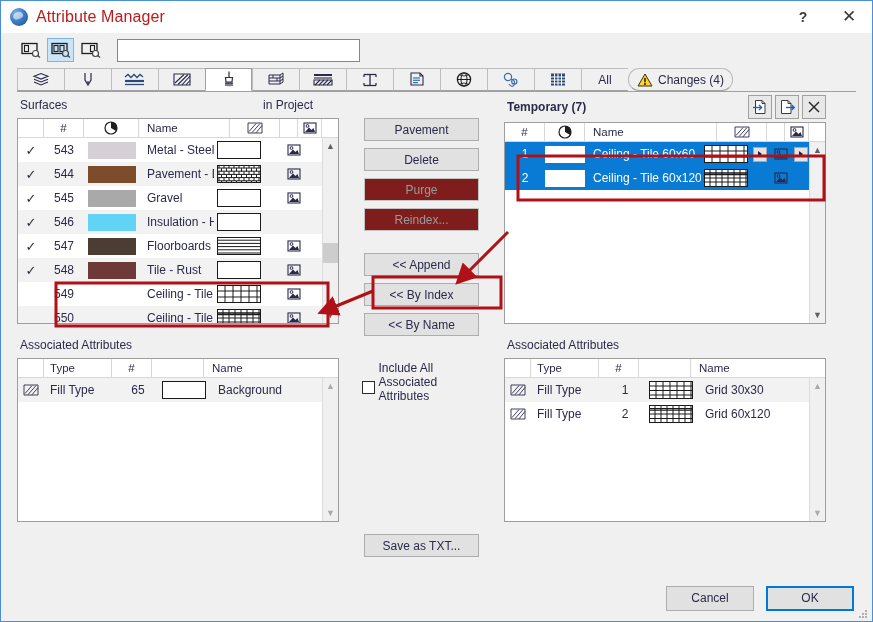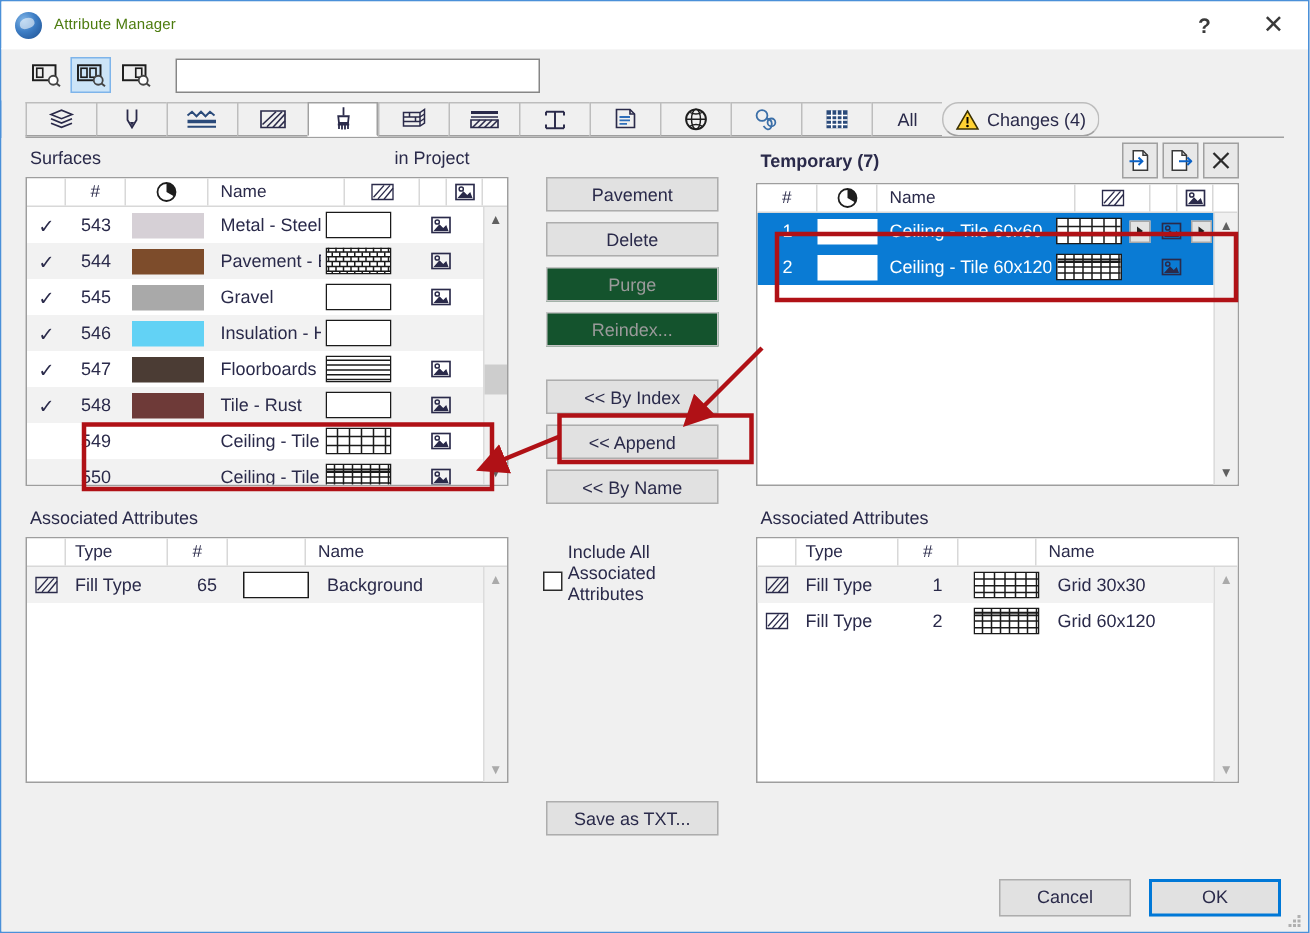--- a/index.html
+++ b/index.html
@@ -31,21 +31,21 @@
     border-radius:50%;
     background:radial-gradient(circle at 32% 30%, #7fb4e6 0%, #3d7dc4 45%, #1d4e8f 100%);
     position:relative;flex:none;
   }
   .title-icon::after{
     content:"";position:absolute;left:3px;top:4px;width:10px;height:7px;
     border-radius:50% 50% 40% 40%;
     background:rgba(255,255,255,.55);
     transform:rotate(-18deg);
   }
-  .title-text{font-size:10px;color:#4d7c0f;letter-spacing:.1px;}
+  .title-text{font-size:16px;color:#b91c1c;letter-spacing:.1px;}
   .title-spacer{flex:1;}
   .title-btn{
     width:46px;height:30px;display:flex;align-items:center;justify-content:center;
     font-size:15px;color:#3a3a3a;
   }
   .title-btn.help{font-weight:bold;font-size:14px;}
   .title-btn.close{font-size:17px;font-weight:300;}
 
   
   .searchrow{
@@ -146,21 +146,21 @@
   .sb-thumb{position:absolute;width:100%;background:#cdcdcd;}
   .listwrap{display:flex;flex:1;min-height:0;}
 
   
   .btn{
     width:115px;height:23px;margin-bottom:7px;
     background:#e1e1e1;border:1px solid #adadad;box-sizing:border-box;
     font-size:12px;color:#2a2a4a;font-family:"Liberation Sans", sans-serif;
     display:flex;align-items:center;justify-content:center;
   }
-  .btn.disabled{color:#9a9a9a;background:#14532d;border-color:#c4c4c4;}
+  .btn.disabled{color:#9a9a9a;background:#7f1d1d;border-color:#c4c4c4;}
   .gapbig{margin-bottom:22px;}
   .chkrow{display:flex;align-items:center;width:120px;margin-top:18px;}
   .chkbox{width:13px;height:13px;border:1px solid #2b2b2b;background:#fff;box-sizing:border-box;flex:none;margin-top:11px;}
   .chklbl{font-size:12px;color:#2a2a4a;line-height:14px;padding-left:4px;}
 
   
   .tr-btns{display:flex;gap:3px;align-items:center;}
   .trbtn{
     width:24px;height:24px;background:#e8e8e8;border:1px solid #a0a0a0;box-sizing:border-box;
     display:flex;align-items:center;justify-content:center;
@@ -710,22 +710,22 @@
         </div>
       </div>
     </div>
 
     <div class="panel-mid">
       <div style="height:26px;"></div>
       <div class="btn">Pavement</div>
       <div class="btn">Delete</div>
       <div class="btn disabled">Purge</div>
       <div class="btn disabled gapbig">Reindex...</div>
+      <div class="btn">&lt;&lt; Append</div>
       <div class="btn">&lt;&lt; By Index</div>
-      <div class="btn">&lt;&lt; Append</div>
       <div class="btn">&lt;&lt; By Name</div>
       <div class="chkrow">
         <div class="chkbox"></div>
         <div class="chklbl">Include All Associated Attributes</div>
       </div>
       <div style="flex:1;"></div>
       <div class="btn" style="margin-bottom:18px;">Save as TXT...</div>
     </div>
 
     <div class="panel">

